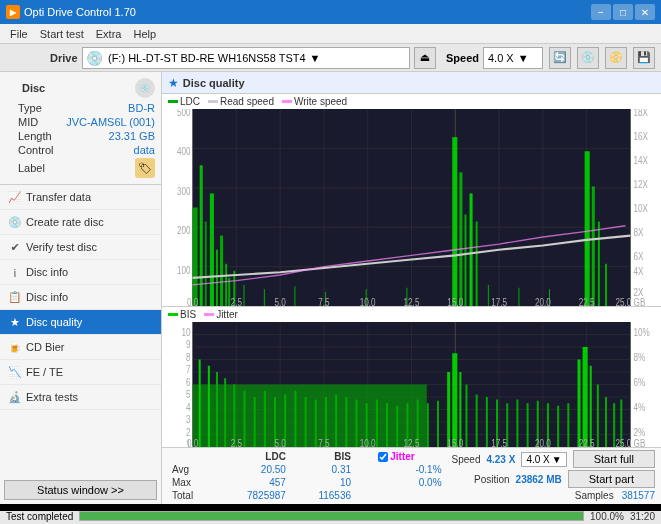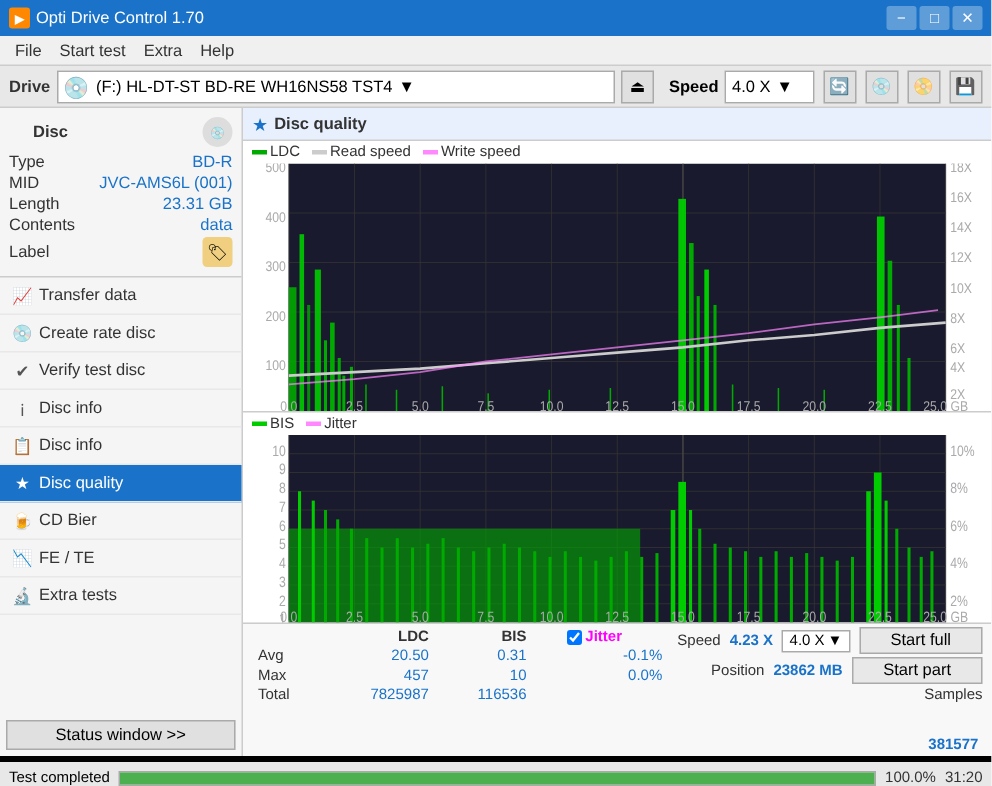--- a/index.html
+++ b/index.html
@@ -11,39 +11,39 @@
     .titlebar-icon { width: 14px; height: 14px; background: #fff; border-radius: 2px; display: flex; align-items: center; justify-content: center; }
     .titlebar-controls { display: flex; gap: 2px; }
     .titlebar-btn { width: 20px; height: 16px; background: rgba(255,255,255,0.3); border: none; cursor: pointer; color: white; font-size: 10px; display: flex; align-items: center; justify-content: center; border-radius: 2px; }
 
     
     .menubar { background: #f0f0f0; display: flex; align-items: center; padding: 2px 4px; height: 20px; border-bottom: 1px solid #ccc; }
     .menu-item { padding: 1px 6px; cursor: pointer; font-size: 11px; color: #333; }
 
     
     .drivebar { background: #e8e8e8; display: flex; align-items: center; padding: 3px 6px; height: 28px; border-bottom: 1px solid #ccc; gap: 4px; }
-    .drivebar-label { font-weight: bold; font-size: 11px; color: #333; }
+    .drivebar-label { font-weight: bold; font-size: 11px; color: #333; margin-left: 44px; }
     .drive-select { display: flex; align-items: center; background: white; border: 1px solid #aaa; padding: 1px 4px; flex: 1; height: 22px; cursor: pointer; font-size: 11px; }
     .drive-select-arrow { margin-left: 4px; }
     .drive-eject-btn { width: 22px; height: 22px; background: #e0e0e0; border: 1px solid #aaa; cursor: pointer; display: flex; align-items: center; justify-content: center; }
     .speed-label { font-weight: bold; font-size: 11px; margin-left: 6px; }
     .speed-select { display: flex; align-items: center; background: white; border: 1px solid #aaa; padding: 1px 4px; height: 22px; cursor: pointer; font-size: 11px; min-width: 60px; }
     .drivebar-icon-btn { width: 22px; height: 22px; background: #e0e0e0; border: 1px solid #aaa; cursor: pointer; display: flex; align-items: center; justify-content: center; margin-left: 2px; }
 
     
     .main { display: flex; height: calc(524px - 24px - 20px - 28px - 20px); }
 
     
     .sidebar { width: 162px; background: #f5f5f5; border-right: 1px solid #ccc; display: flex; flex-direction: column; flex-shrink: 0; }
     .disc-info-panel { padding: 6px; border-bottom: 1px solid #ccc; }
     .disc-header { display: flex; align-items: center; justify-content: space-between; margin-bottom: 4px; padding-left: 16px; }
     .disc-title { font-weight: bold; font-size: 11px; color: #333; }
     .disc-icon { width: 20px; height: 20px; background: #ddd; border-radius: 50%; display: flex; align-items: center; justify-content: center; font-size: 8px; cursor: pointer; }
     .disc-row { display: flex; justify-content: space-between; margin-bottom: 2px; font-size: 11px; }
-    .disc-row-label { color: #333; }
+    .disc-row-label { color: #333; margin-left: 12px; }
     .disc-row-value { color: #1a73c8; font-weight: 500; }
     .disc-row-value.data { color: #1a73c8; }
     .disc-label-row { display: flex; justify-content: space-between; align-items: center; margin-top: 2px; }
     .label-icon { width: 20px; height: 20px; background: #f0d080; border-radius: 3px; cursor: pointer; display: flex; align-items: center; justify-content: center; }
 
     .sidebar-nav { flex: 1; }
     .sidebar-nav-item { display: flex; align-items: center; padding: 5px 8px; cursor: pointer; font-size: 11px; color: #333; border-bottom: 1px solid #e8e8e8; gap: 4px; }
     .sidebar-nav-item.active { background: #1a73c8; color: white; }
     .sidebar-nav-item.active .nav-icon { color: white; }
     .nav-icon { width: 14px; height: 14px; display: flex; align-items: center; justify-content: center; color: #555; }
@@ -61,21 +61,21 @@
     
     .legend { display: flex; align-items: center; gap: 8px; padding: 2px 6px; font-size: 10px; }
     .legend-item { display: flex; align-items: center; gap: 2px; }
     .legend-dot { width: 10px; height: 2px; }
 
     
     .stats-section { background: #f8f8f8; border-top: 1px solid #ccc; padding: 2px 6px; }
     .action-btn { padding: 2px 20px; background: #e8e8e8; border: 1px solid #aaa; cursor: pointer; font-size: 11px; white-space: nowrap; }
 
     
-    .statusbar { height: 20px; background: #e8e8e8; border-top: 4px solid #000000; display: flex; align-items: flex-end; padding: 0 6px; gap: 6px; font-size: 10px; }
+    .statusbar { height: 20px; background: #e8e8e8; border-top: 7px solid #000000; display: flex; align-items: flex-start; padding: 0 6px; gap: 6px; font-size: 10px; }
     .progress-bar-container { flex: 1; height: 10px; background: #ccc; border: 1px solid #aaa; }
     .progress-bar-fill { height: 100%; background: #4caf50; }
     .status-pct { color: #333; font-weight: normal; }
     .status-time { color: #333; }
 
     
     .bis-chart-wrapper { position: relative; height: 140px; flex-shrink: 0; }
   </style>
 </head>
 <body>
@@ -133,21 +133,21 @@
       </div>
       <div class="disc-row">
         <span class="disc-row-label">MID</span>
         <span class="disc-row-value">JVC-AMS6L (001)</span>
       </div>
       <div class="disc-row">
         <span class="disc-row-label">Length</span>
         <span class="disc-row-value">23.31 GB</span>
       </div>
       <div class="disc-row">
-        <span class="disc-row-label">Contents</span>
+        <span class="disc-row-label">Control</span>
         <span class="disc-row-value data">data</span>
       </div>
       <div class="disc-label-row">
         <span class="disc-row-label">Label</span>
         <div class="label-icon">🏷</div>
       </div>
     </div>
 
     <div class="sidebar-nav">
       <div class="sidebar-nav-item">
@@ -471,23 +471,23 @@
                 <span>4.0 X</span>
                 <span style="margin-left:2px;">▼</span>
               </div>
               <button class="action-btn">Start full</button>
             </div>
             <div style="display:flex;gap:6px;font-size:10px;align-items:center;">
               <span style="color:#333;font-weight:500;">Position</span>
               <span style="color:#1a73c8;font-weight:bold;">23862 MB</span>
               <button class="action-btn">Start part</button>
             </div>
-            <div style="display:flex;gap:22px;font-size:10px;align-items:center;flex-direction:column;">
+            <div style="display:flex;gap:8px;font-size:10px;align-items:flex-start;">
               <span style="color:#333;font-weight:500;">Samples</span>
-              <span style="color:#1a73c8;font-weight:bold;">381577</span>
+              <span style="color:#1a73c8;font-weight:normal;">381577</span>
             </div>
           </div>
         </div>
       </div>
     </div>
   </div>
 </div>
 
 <div class="statusbar">
   <span>Test completed</span>

